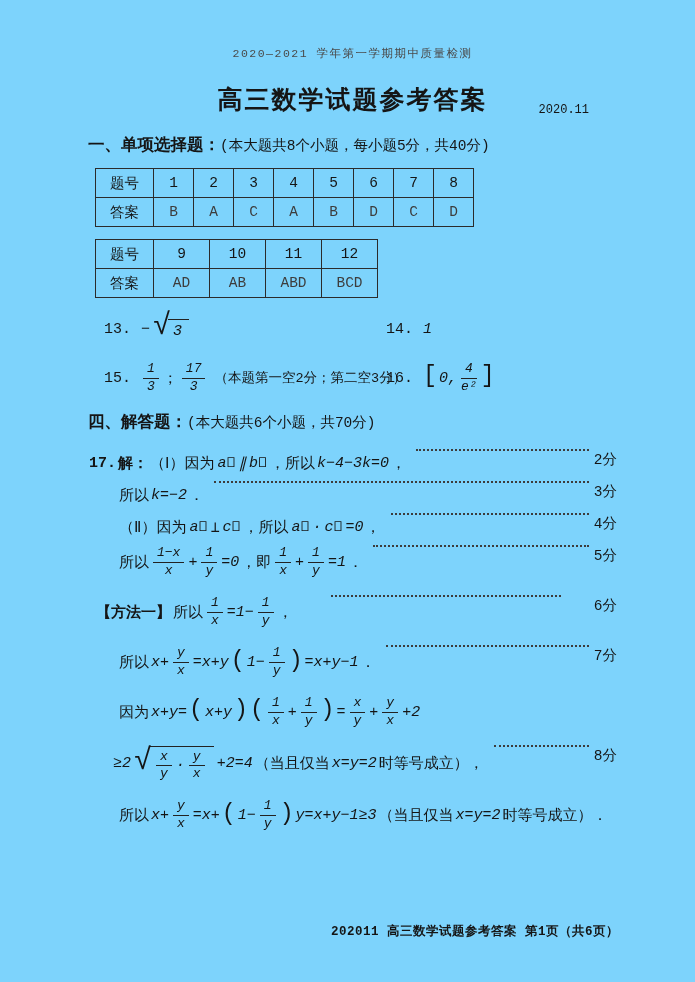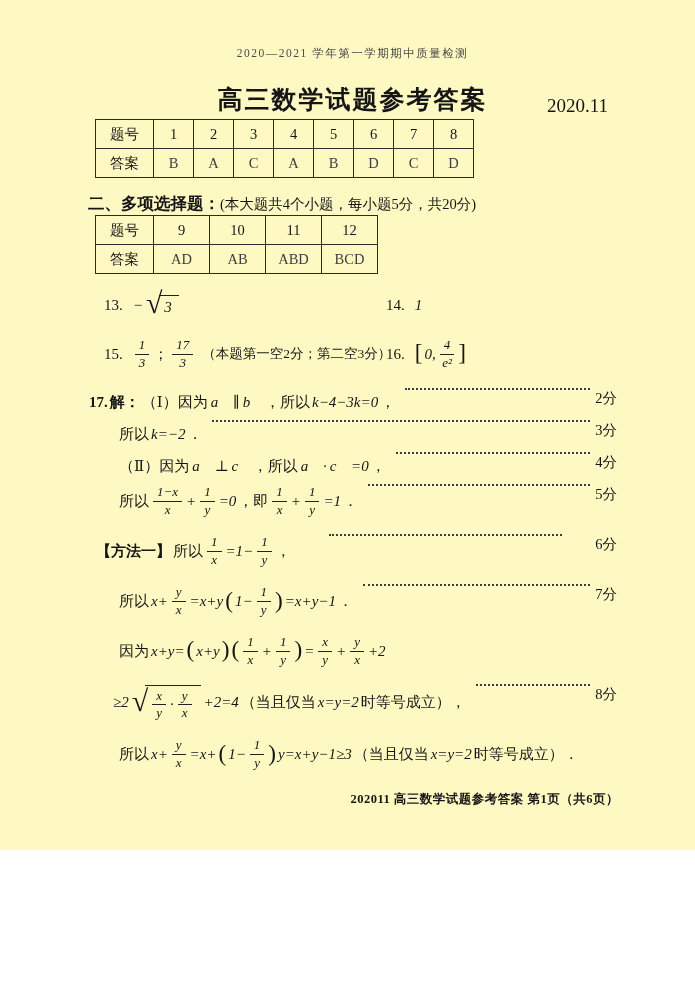--- a/index.html
+++ b/index.html
@@ -5,45 +5,46 @@
   * { box-sizing: border-box; }
   html,body { margin:0; padding:0; }
   body {
     width:695px; height:982px;
     background:#ffffff;
     font-family:"Liberation Serif","DejaVu Serif",serif;
     color:#151515;
   }
   .page {
     position:relative;
-    width:695px; height:850px;
+    width:695px; height:982px;
     padding:46px 78px 0 88px;
     overflow:hidden;
-    background:#fef9c3;
+    background:#7dd3fc;
+    font-family:Liberation Mono, monospace;
   }
   .doc-header {
     text-align:center;
     font-size:11.5px;
     color:#4a4a4a;
     letter-spacing:1.5px;
   }
   .title-row { position:relative; text-align:center; margin-top:22px; height:36px; }
   .doc-title {
     display:inline-block;
     font-size:25px;
     font-weight:bold;
     letter-spacing:2px;
   }
-  .doc-date { position:absolute; right:9px; bottom:2px; font-size:19px; }
+  .doc-date { position:absolute; right:28px; bottom:2px; font-size:12px; }
 
   .sec { margin-top:15px; white-space:nowrap; }
   .sec .h { font-weight:bold; font-size:16.5px; }
   .sec .n { font-size:14.5px; }
 
-  table.ans { border-collapse:collapse; margin:0 0 2px 7px;border-radius:23px; }
+  table.ans { border-collapse:collapse; margin:12px 0 2px 7px;border-radius:23px; }
   table.ans td {
     border:1.4px solid #2b2b2b;
     text-align:center;
     font-size:14.5px;
     height:29px;
     padding:0 4px;
   }
   .t1 td { width:40px; }
   .t2 td { width:56px; }
   table.ans td.lab { width:58px; font-size:14.5px; }
@@ -103,20 +104,23 @@
 
 <div class="page">
 
   <div class="doc-header">2020—2021 学年第一学期期中质量检测</div>
 
   <div class="title-row">
     <span class="doc-title">高三数学试题参考答案</span>
     <span class="doc-date">2020.11</span>
   </div>
 
+  <div class="sec">
+    <span class="h">一、单项选择题：</span><span class="n">(本大题共8个小题，每小题5分，共40分)</span>
+  </div>
 
   <table class="ans t1">
     <tbody>
         <tr>
       <td class="lab">题号</td>
       <td>1</td>
       <td>2</td>
       <td>3</td>
       <td>4</td>
       <td>5</td>
@@ -131,23 +135,20 @@
       <td class="ansv">C</td>
       <td class="ansv">A</td>
       <td class="ansv">B</td>
       <td class="ansv">D</td>
       <td class="ansv">C</td>
       <td class="ansv">D</td>
     </tr>
   </tbody>
     </table>
 
-  <div class="sec">
-    <span class="h">二、多项选择题：</span><span class="n">(本大题共4个小题，每小题5分，共20分)</span>
-  </div>
 
   <table class="ans t2">
     <tbody>
         <tr>
       <td class="lab">题号</td>
       <td>9</td>
       <td>10</td>
       <td>11</td>
       <td>12</td>
     </tr>
@@ -206,20 +207,23 @@
           <span class="mi">0, </span>
           <span class="frac">
             <span class="num">4</span>
             <span class="den">e²</span>
           </span>
           <span class="mparen">]</span>
         </span>
     </div>
   </div>
 
+  <div class="sec">
+    <span class="h">四、解答题：</span><span class="n">(本大题共6个小题，共70分)</span>
+  </div>
 
   <div class="sol">
 
     <div class="sol-line gap">
       <span class="math">
           <span class="mb">17.</span>
           <span class="mb">解：</span>
           <span class="mtext">（Ⅰ）因为</span>
           <span class="vec">a⃗</span>
           <span class="mi">∥</span>

